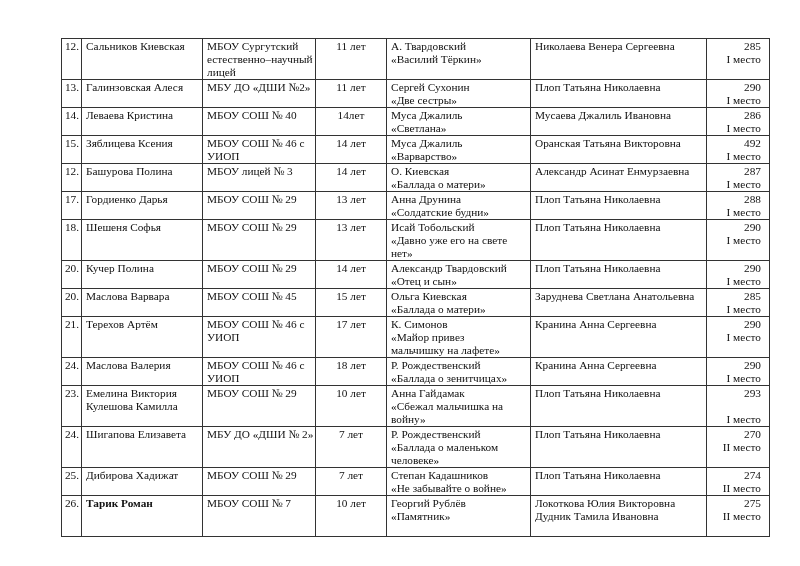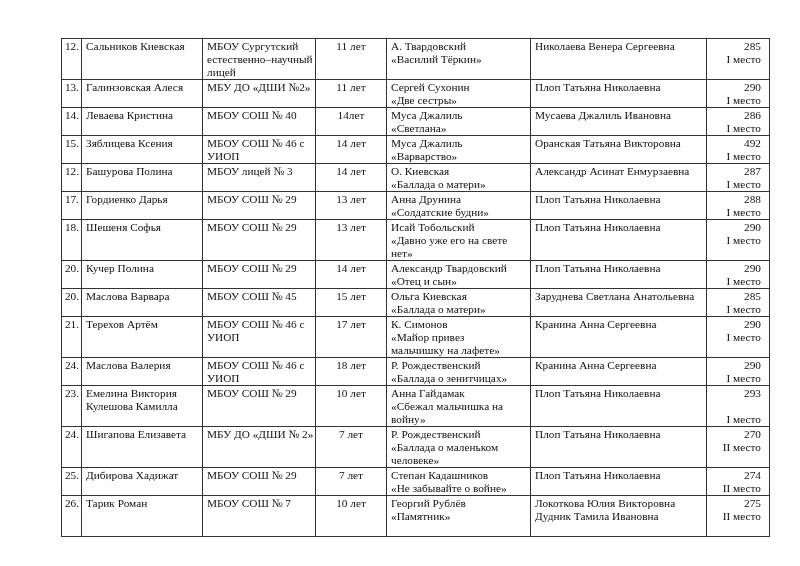--- a/index.html
+++ b/index.html
@@ -395,21 +395,21 @@
         </td>
         <td class="score">
           <span class="line">274</span>
           <span class="line">II место</span>
         </td>
       </tr>
       <tr>
         <td class="num" style="height: 39px;">
           <span class="line">26.</span>
         </td>
-        <td class="name" style="height: 39px;">
+        <td class="name" style="height: 39px; font-weight: bold;">
           <span class="line">Тарик Роман</span>
         </td>
         <td class="school" style="height: 39px;">
           <span class="line">МБОУ СОШ № 7</span>
         </td>
         <td class="age" style="height: 39px;">
           <span class="line">10 лет</span>
         </td>
         <td class="work" style="height: 39px;">
           <span class="line">Георгий Рублёв</span>

